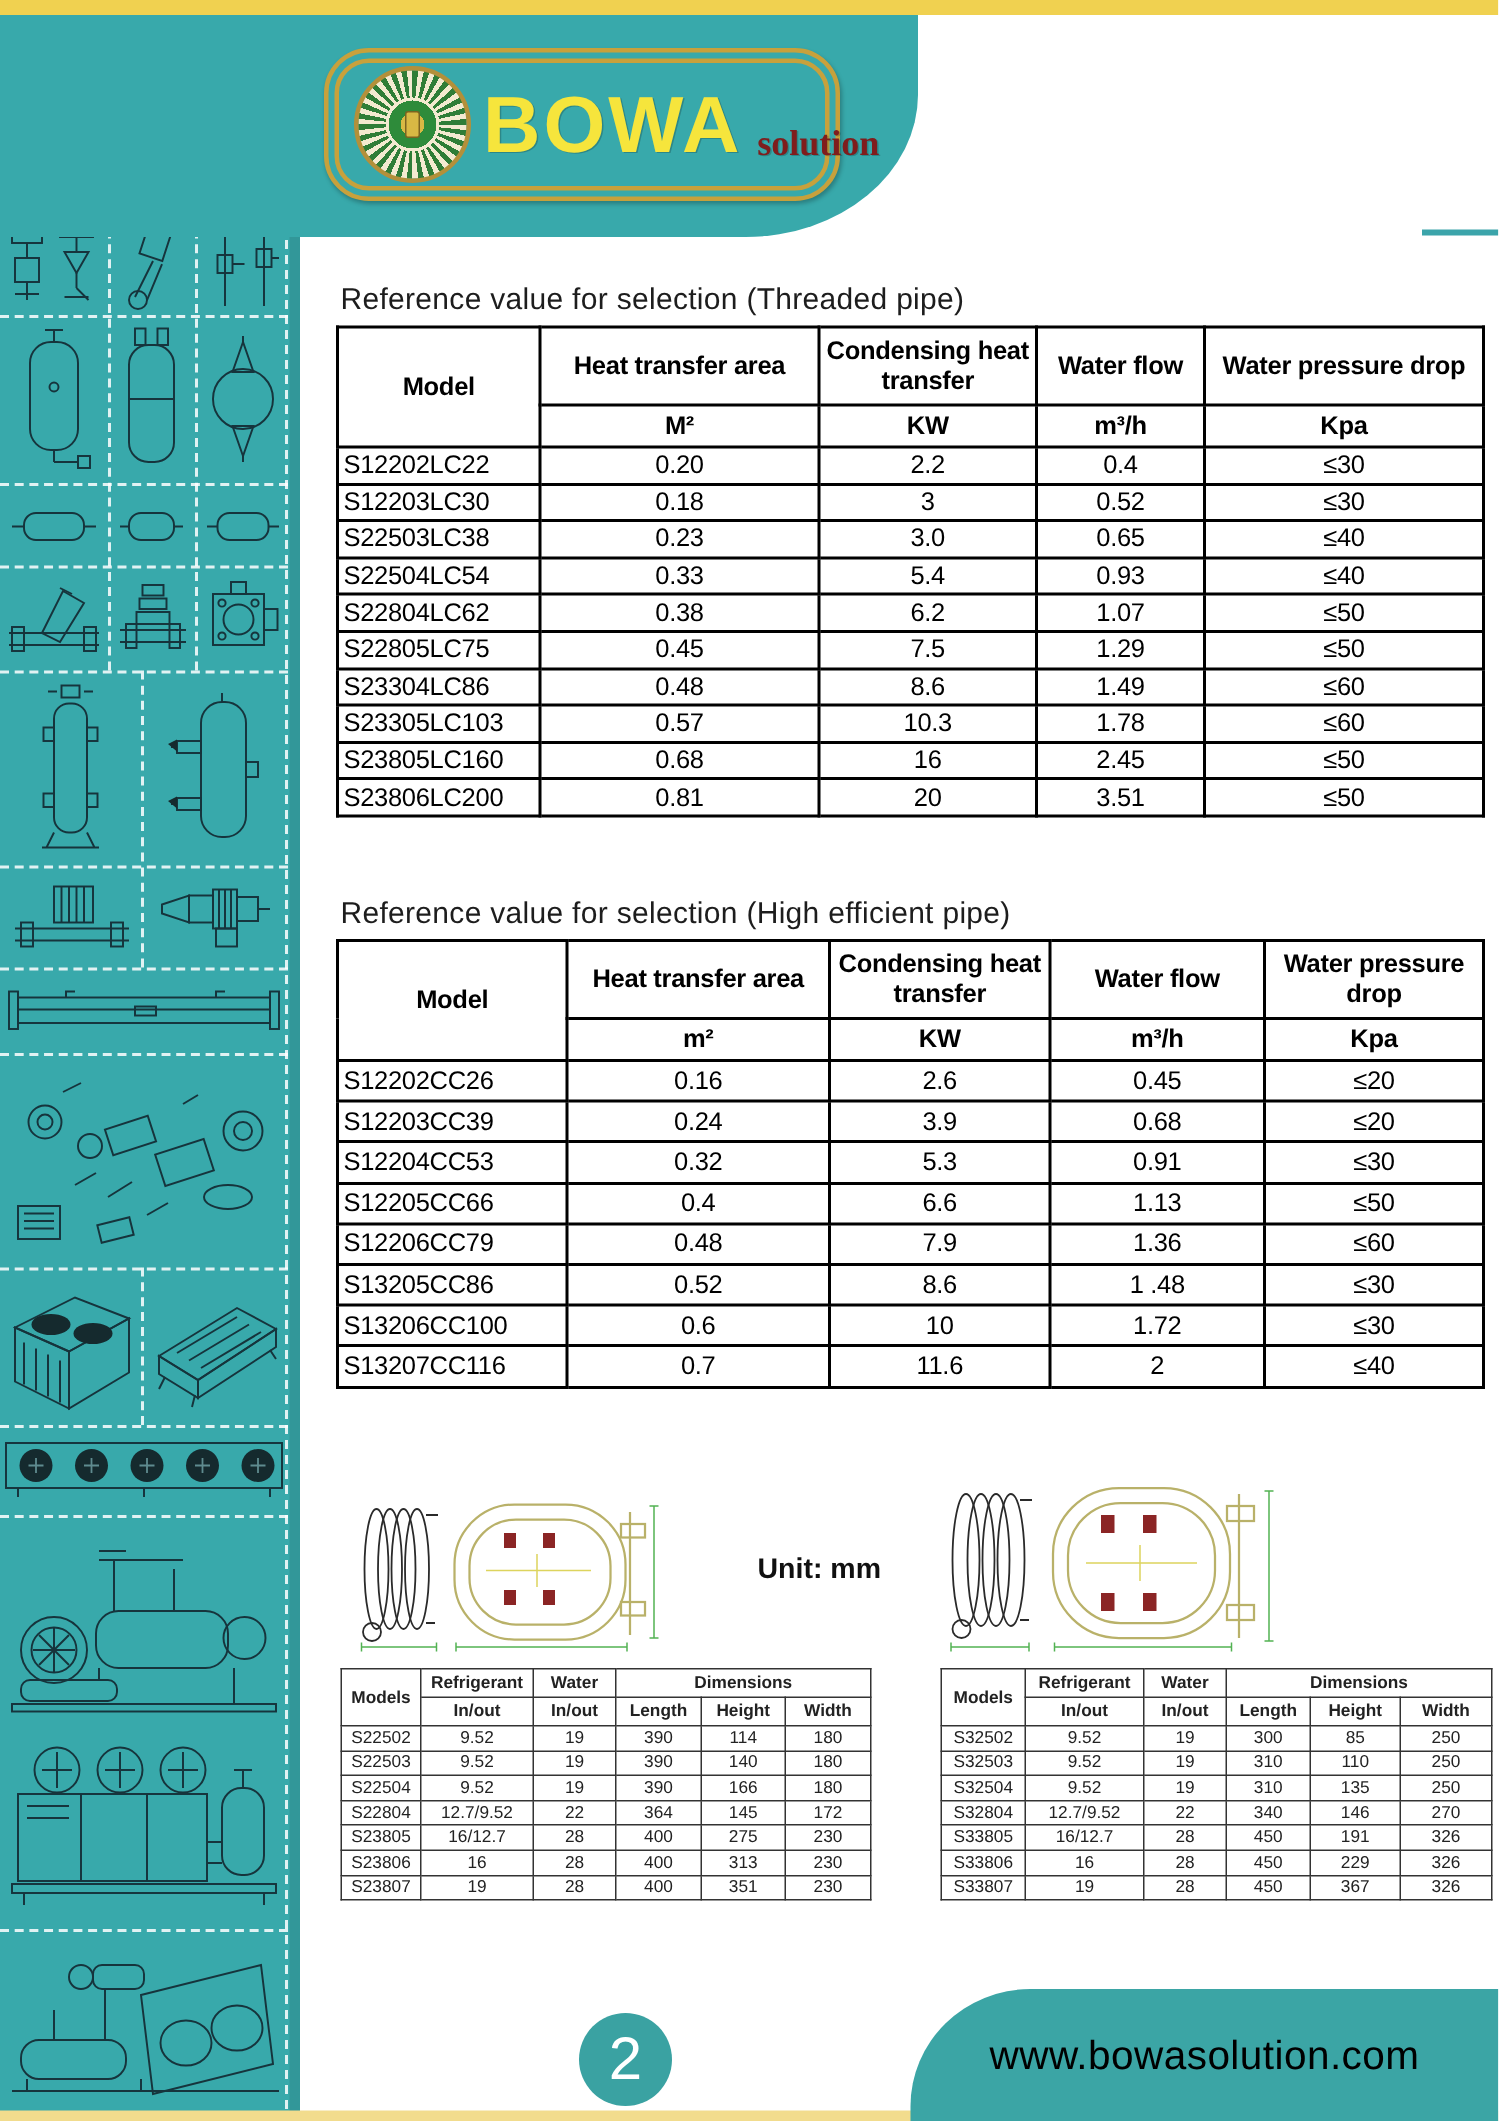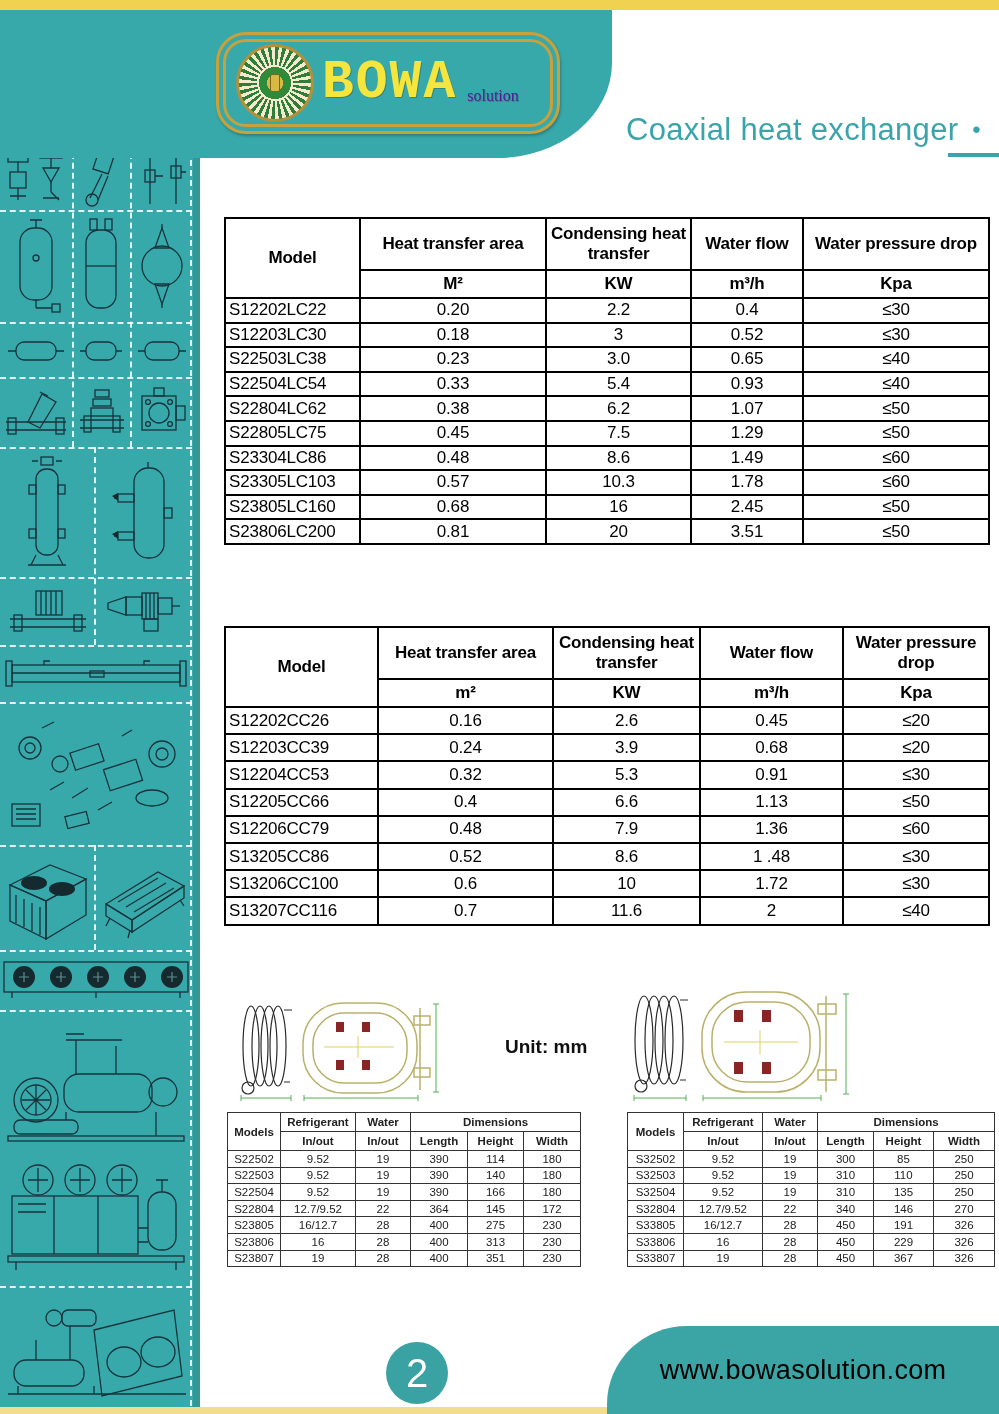--- a/index.html
+++ b/index.html
@@ -19,23 +19,23 @@
         border:10px double #c7a13c;border-radius:30px;background:#38a9ab;display:flex;
         align-items:center;z-index:4;box-shadow:1px 2px 3px rgba(0,0,0,0.25);}
   .medallion{width:72px;height:72px;margin-left:10px;border-radius:50%;flex:0 0 auto;
         border:3px solid #b3903a;
         background:
           radial-gradient(circle, #d8b944 0 8px, #2e8b3a 8px 16px, #f3ead0 16px 18px, rgba(0,0,0,0) 18px),
           repeating-conic-gradient(#2f7d37 0deg 6deg, #f3ead0 6deg 12deg);
         position:relative;}
   .medallion::after{content:"";position:absolute;left:50%;top:50%;width:8px;height:16px;
         transform:translate(-50%,-50%);background:#d8b944;border-radius:2px;border:1px solid #7c6420;}
-  .brand{color:#f6e53c;font-family:Liberation Mono, monospace;font-weight:bold;font-size:53px;
+  .brand{color:#f6e53c;font-family:Liberation Sans, sans-serif;font-weight:bold;font-size:53px;
         letter-spacing:2px;margin-left:8px;line-height:1;text-shadow:1px 1px 0 rgba(0,0,0,0.2);}
-  .brand-suffix{color:#4c1d95;font-family:"Liberation Serif",serif;font-weight:normal;font-size:16px;
+  .brand-suffix{color:#7f1d1d;font-family:"Liberation Serif",serif;font-weight:bold;font-size:24px;
         margin-left:10px;padding-top:26px;text-shadow:1px 1px 0 rgba(0,0,0,0.2);}
 
   
   .page-title{position:absolute;right:18px;top:112px;color:#3ba4aa;font-size:31px;font-weight:400;
         letter-spacing:0.3px;z-index:4;white-space:nowrap;}
   .page-title .bullet{font-size:24px;margin-left:14px;vertical-align:2px;}
   .title-underline{position:absolute;left:948px;top:153px;width:51px;height:4px;background:#3ba4aa;z-index:4;}
 
   
   .sec-title{position:absolute;color:#1d1d1d;font-size:20px;letter-spacing:0.2px;}
@@ -393,23 +393,23 @@
     </svg>
   </div>
 
   <div class="header-blob"></div>
   <div class="top-bar"></div>
   <div class="logo">
     <div class="medallion"></div>
     <span class="brand">BOWA</span>
     <span class="brand-suffix">solution</span>
   </div>
-  <div class="page-title"><span>Coaxial heat exchanger</span><span class="bullet">•</span></div>
   <div class="title-underline"></div>
 
+  <div class="sec-title" style="left:227px;top:189px;">Reference value for selection (Threaded pipe)</div>
   <table class="main-table" id="t1" style="left:224px;top:217px;">
     <colgroup>
         <col style="width:135px">
         <col style="width:186px">
         <col style="width:145px">
         <col style="width:112px">
         <col style="width:186px">
       </colgroup>
     <thead>
       <tr class="hrow">
@@ -493,20 +493,21 @@
         <tr>
           <td>S23806LC200</td>
           <td>0.81</td>
           <td>20</td>
           <td>3.51</td>
           <td>≤50</td>
         </tr>
       </tbody>
   </table>
 
+  <div class="sec-title" style="left:227px;top:598px;">Reference value for selection (High efficient pipe)</div>
   <table class="main-table" id="t2" style="left:224px;top:626px;">
     <colgroup>
         <col style="width:153px">
         <col style="width:175px">
         <col style="width:147px">
         <col style="width:143px">
         <col style="width:146px">
       </colgroup>
     <thead>
       <tr class="hrow">

